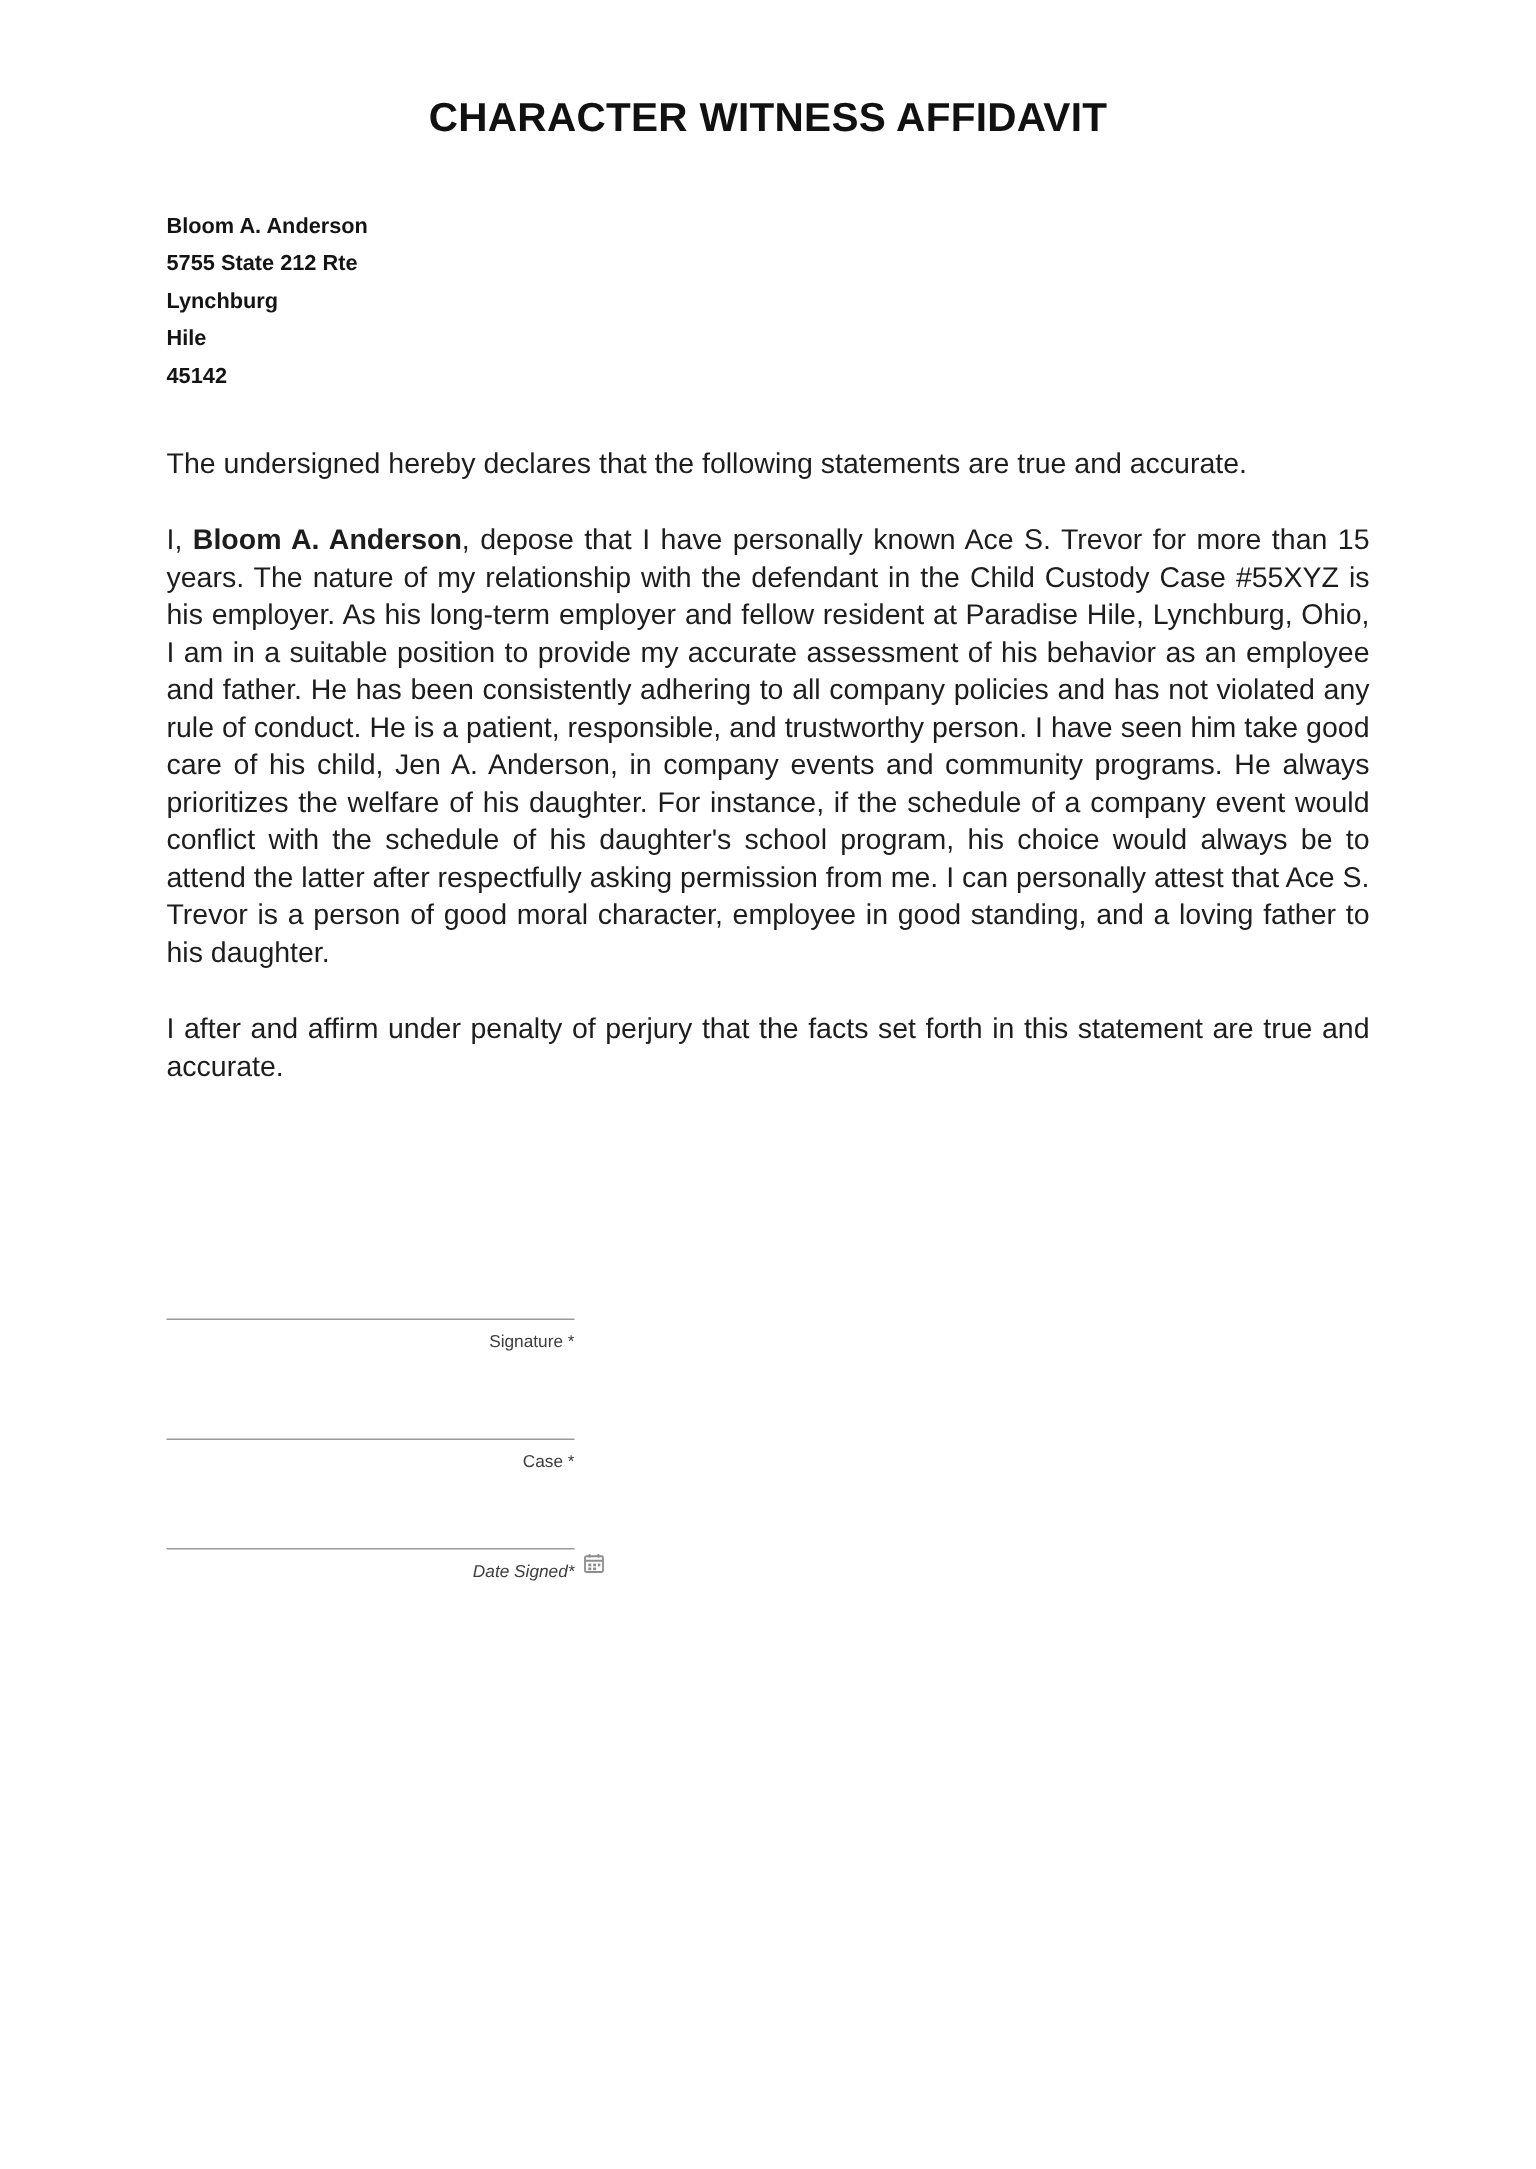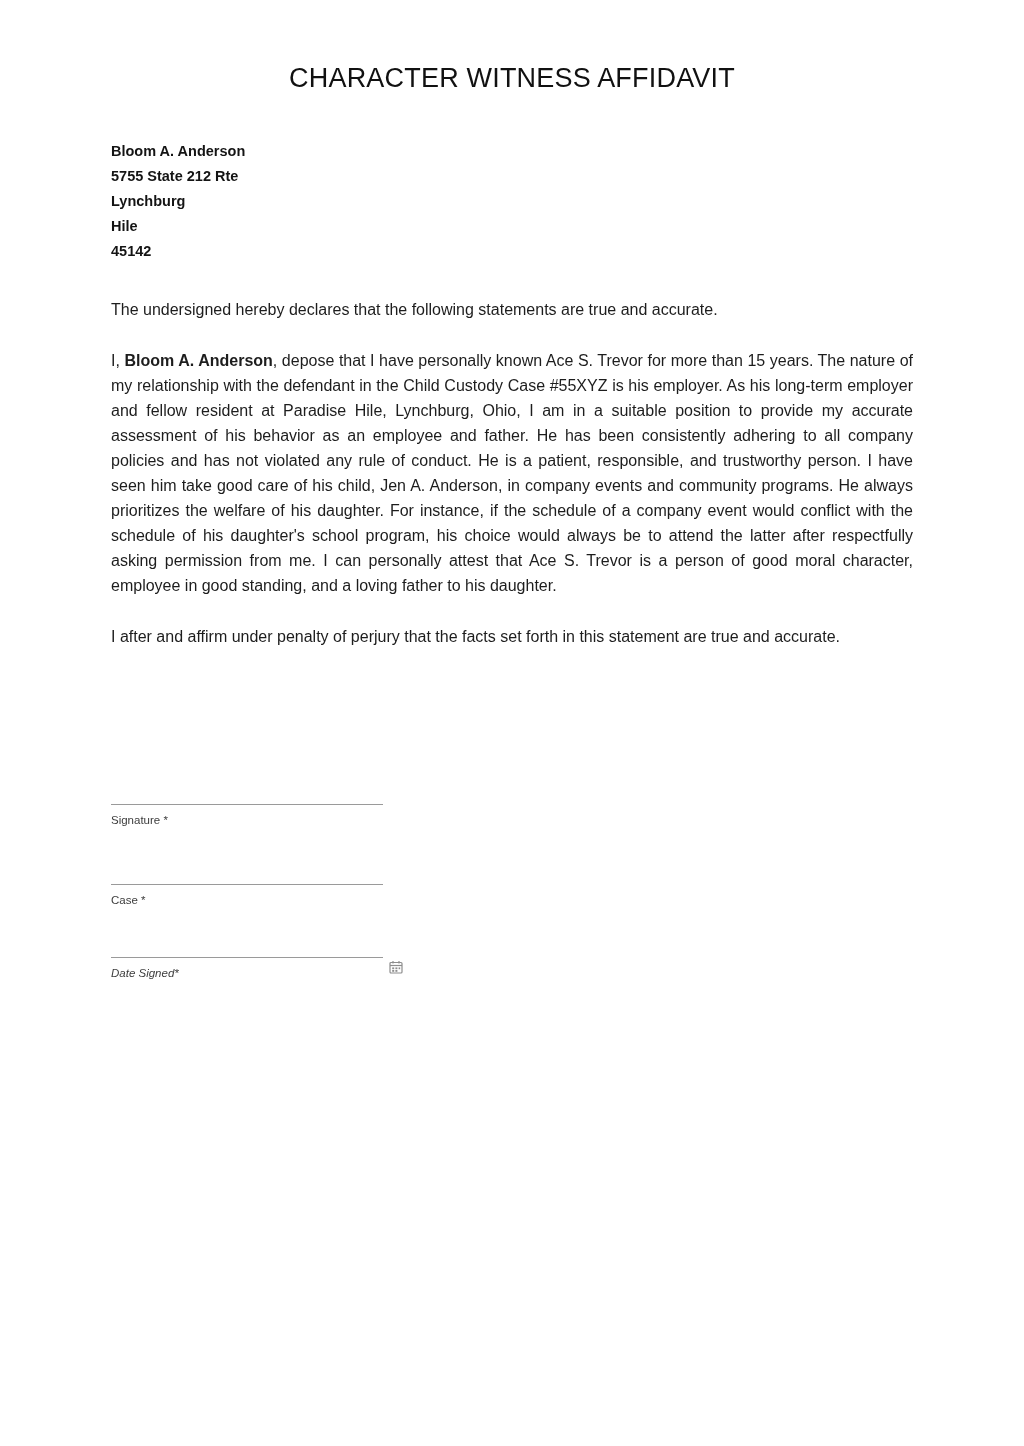--- a/index.html
+++ b/index.html
@@ -25,57 +25,58 @@
   }
   .content {
     position: absolute;
     left: 111px;
     top: 0;
     width: 802px;
   }
   .doc-title {
     text-align: center;
     font-size: 27px;
-    font-weight: normal;
+    font-weight: bold;
     letter-spacing: 0.2px;
     color: #111111;
     margin-top: 62px;
     margin-bottom: 0;
     line-height: 1.2;
   }
   .sender-block {
     margin-top: 45px;
     font-size: 14.5px;
     font-weight: bold;
     line-height: 25px;
     color: #141414;
   }
   .sender-block div {
     white-space: nowrap;
   }
   .para {
-    font-size: 16px;
+    font-size: 19px;
     line-height: 25px;
     color: #1d1d1d;
     text-align: justify;
   }
   .para-declare {
     margin-top: 33px;
   }
   .para-body {
     margin-top: 26px;
   }
   .para-swear {
     margin-top: 26px;
   }
   .bold-inline {
     font-weight: bold;
   }
   .fields {
     margin-top: 155px;
+    text-align: right;
   }
   .field {
     position: relative;
     width: 272px;
   }
   .field-line {
     border-bottom: 1px solid #9a9a9a;
     height: 0;
     width: 272px;
   }

